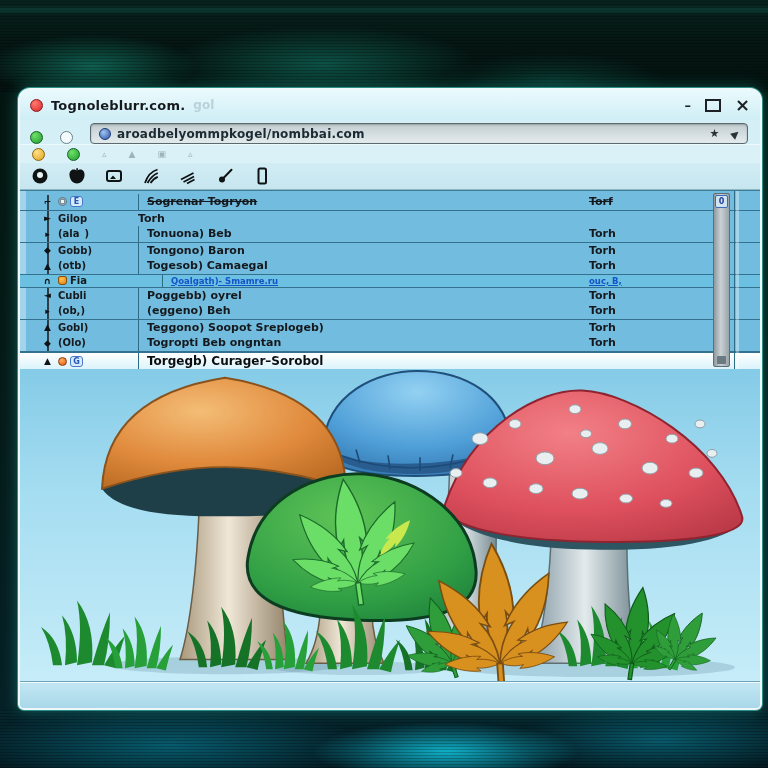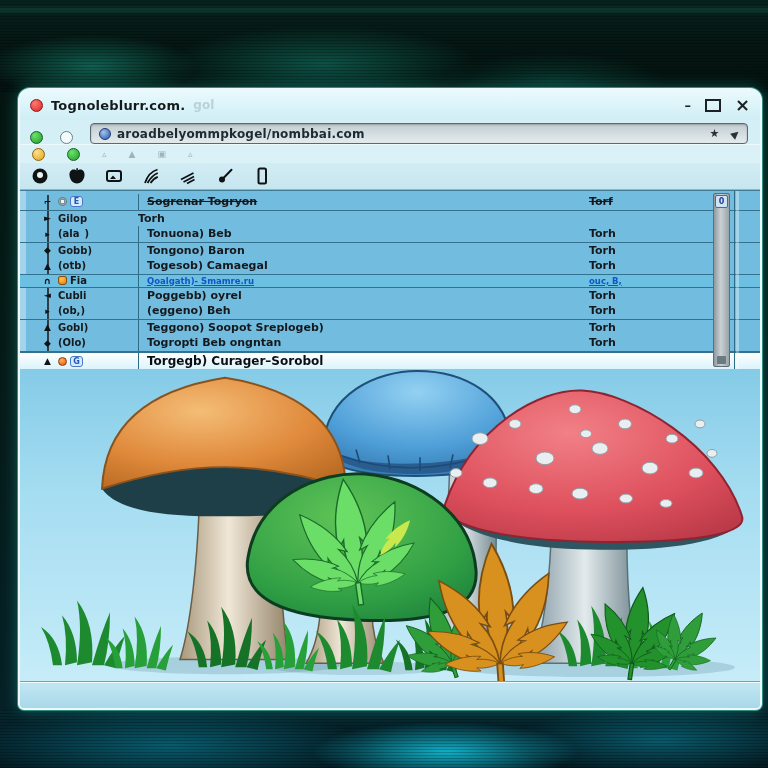--- a/index.html
+++ b/index.html
@@ -75,21 +75,21 @@
   .trow.divider{border-bottom:1px solid #33718e;}
   .gutter{width:118px;display:flex;align-items:center;gap:3px;padding-left:20px;box-sizing:border-box;font-size:10px;}
   .marker{width:15px;text-align:center;font-size:9px;color:#101316;}
   .gutter-label{white-space:nowrap;overflow:hidden;}
   .main-text{flex:1;border-left:1px solid #2e6b85;padding-left:8px;height:100%;
     display:flex;align-items:center;white-space:nowrap;overflow:hidden;}
   .right-text{width:171px;box-sizing:border-box;padding-right:50px;white-space:nowrap;overflow:hidden;}
   .trow.strike .main-text,.trow.strike .right-text{text-decoration:line-through;}
   .trow.selected{height:12px;background:#6cc0e2;}
   .trow.selected .main-text,.trow.selected .right-text{
-    color:#1553c8;font-size:8.5px;text-decoration:underline;}
+    color:#1553c8;font-size:8.5px;text-decoration:underline;margin-left:24px;}
   .trow.last{height:17px;background:linear-gradient(180deg,#ffffff,#d8f3fb);
     font-weight:700;font-size:12px;border-top:1px solid #33718e;color:#0b0e11;}
   .warn-icon{width:9px;height:9px;background:radial-gradient(circle at 40% 30%,#ffc44d,#e07a12);
     border:1px solid #8a4d08;border-radius:2px 2px 3px 3px;display:inline-block;box-sizing:border-box;}
   .dot-icon{width:9px;height:9px;border-radius:50%;display:inline-block;box-sizing:border-box;
     background:radial-gradient(circle at 38% 30%,#ffad5e,#e2590e);border:1px solid #8e3a06;}
   .target-icon{width:9px;height:9px;border-radius:50%;display:inline-block;box-sizing:border-box;
     background:radial-gradient(circle at 50% 50%,#eef4f5 0 30%,#7d9099 35% 60%,#cfdadd 65%);border:1px solid #5f7077;}
   .badge{min-width:13px;height:11px;border:1.5px solid #4a78c8;border-radius:3px;
     background:#d7ecfa;color:#2255b8;font-size:8px;font-weight:700;

